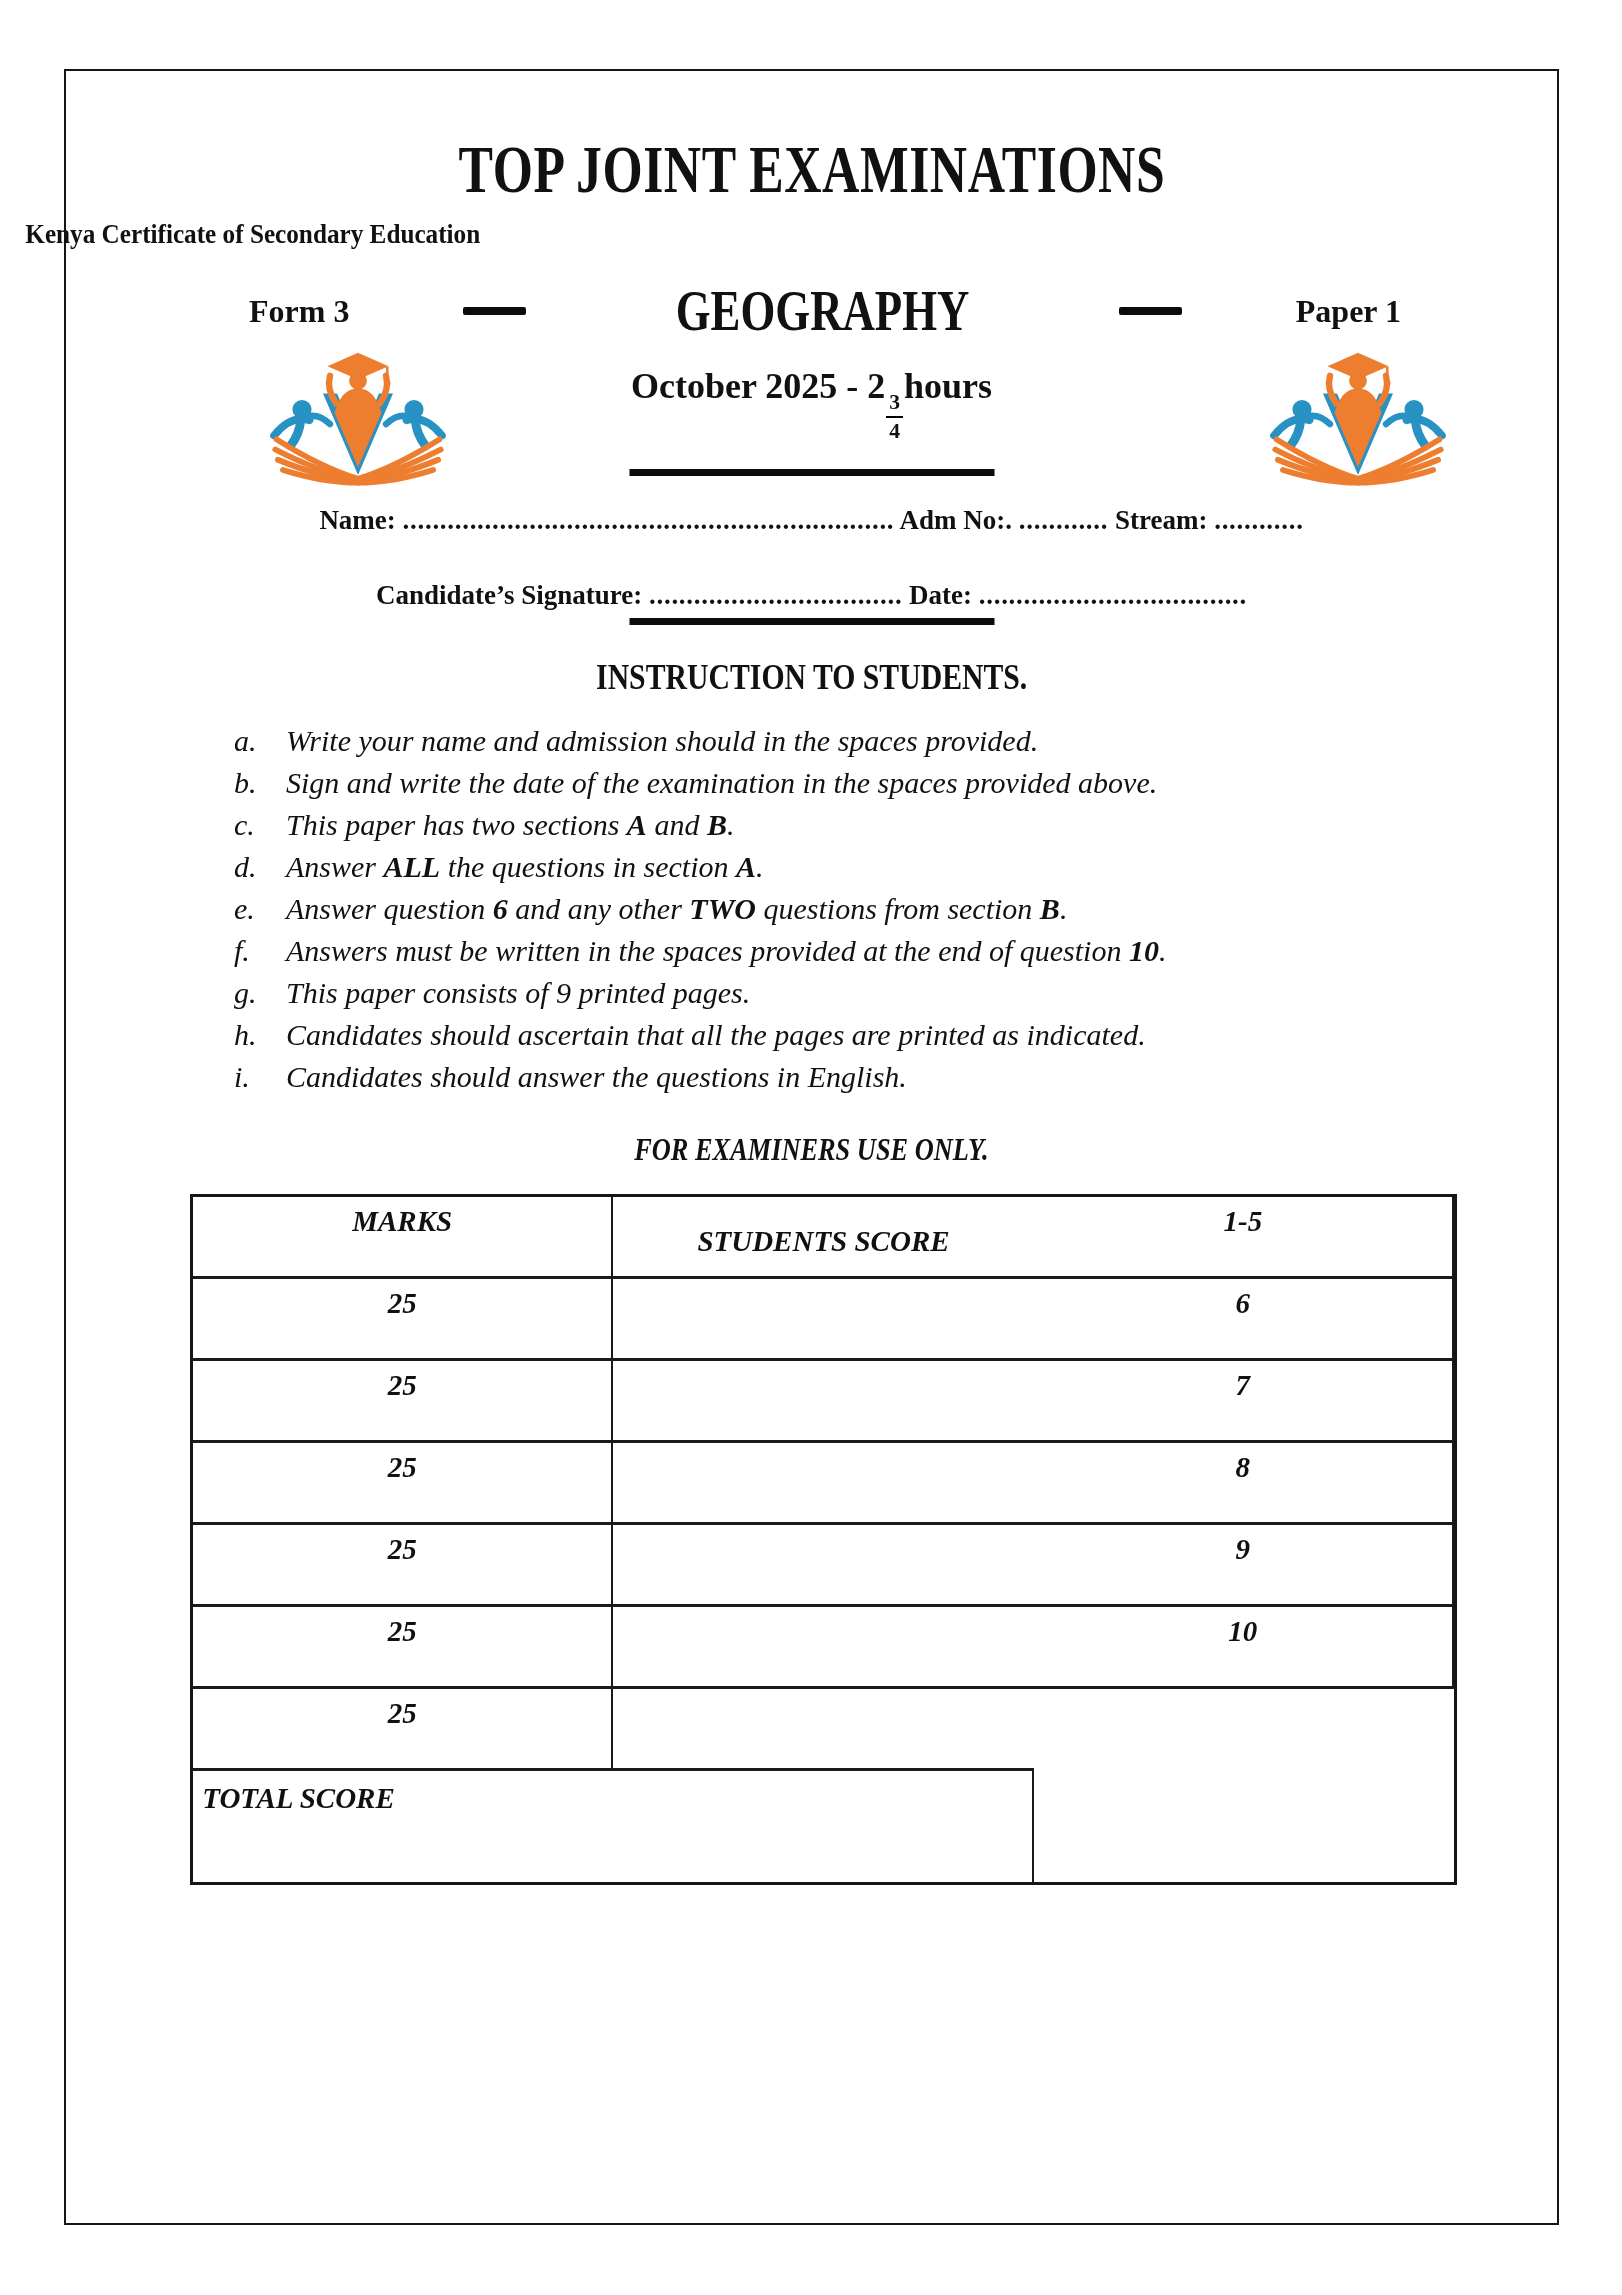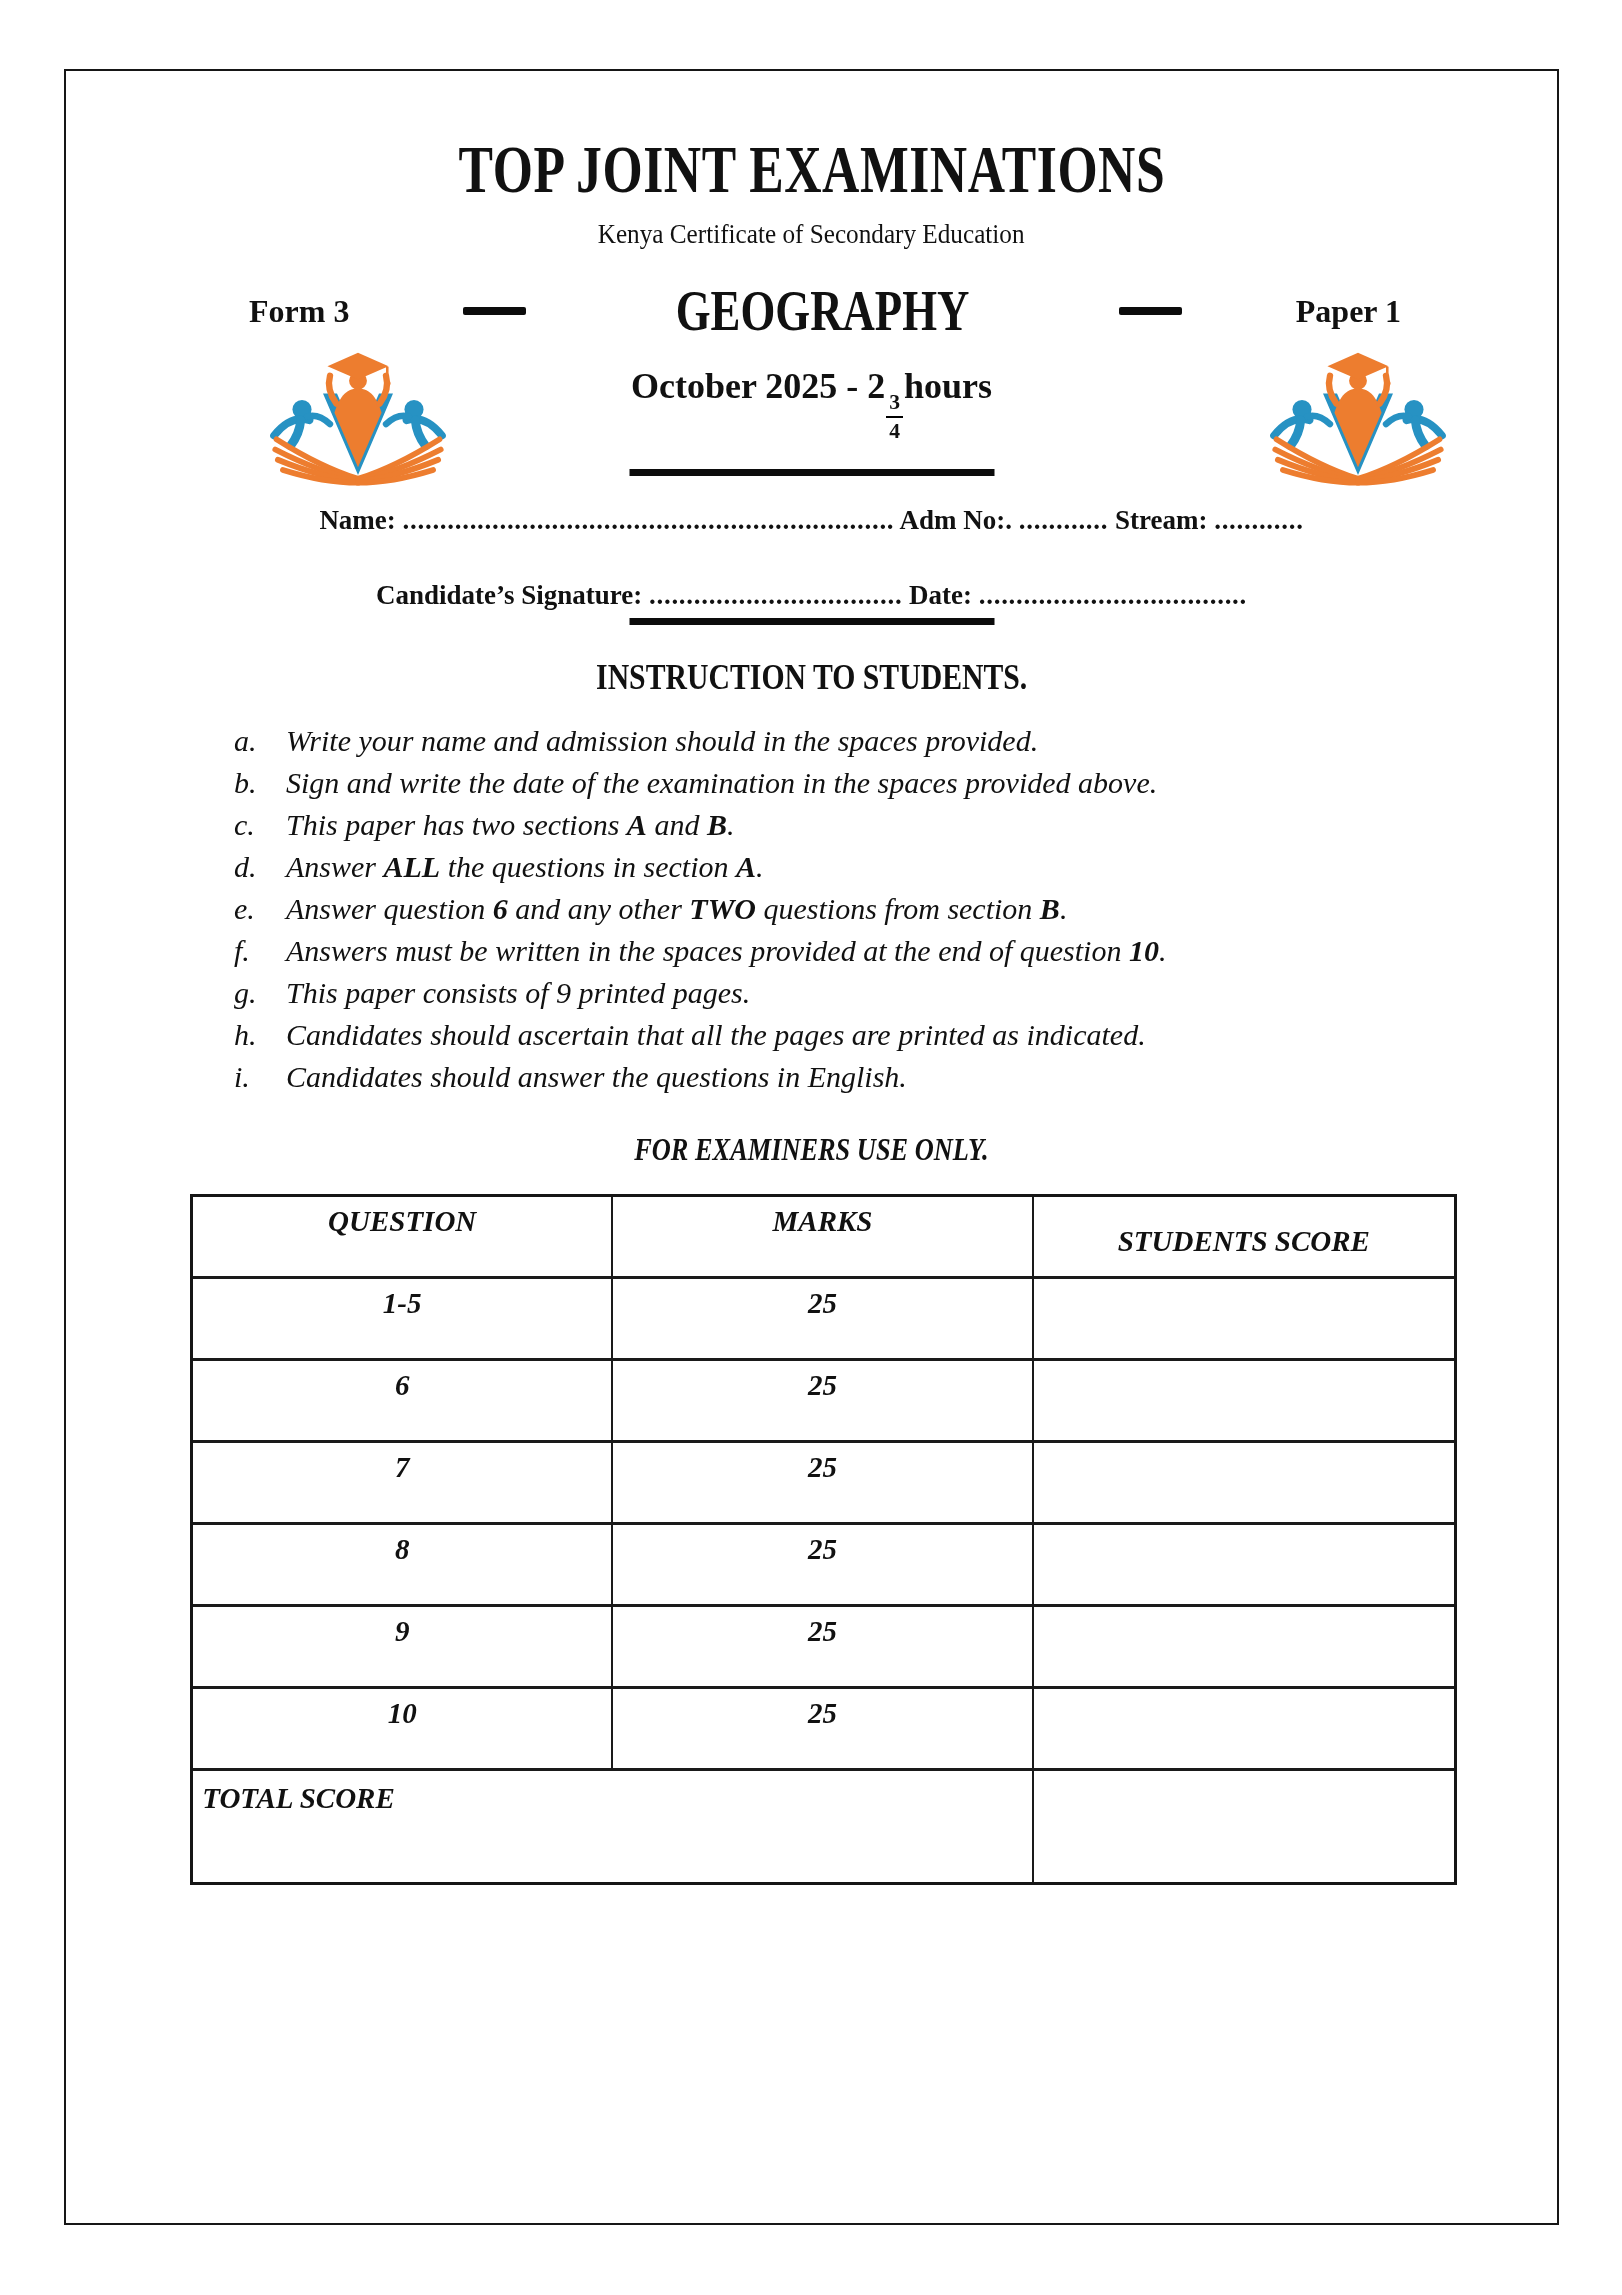--- a/index.html
+++ b/index.html
@@ -15,22 +15,22 @@
     position:absolute;left:64px;top:69px;width:1495px;height:2156px;
     border:2.6px solid #161616;box-sizing:border-box;
   }
   .squeeze{display:inline-block;transform:scaleX(.76);transform-origin:50% 50%;white-space:nowrap;}
   .squeeze80{display:inline-block;transform:scaleX(.80);transform-origin:50% 50%;white-space:nowrap;}
   .squeeze85{display:inline-block;transform:scaleX(.85);transform-origin:50% 50%;white-space:nowrap;}
   .squeeze90{display:inline-block;transform:scaleX(.90);transform-origin:50% 50%;white-space:nowrap;}
 
   .title{position:absolute;top:134px;left:0;width:100%;text-align:center;
     font-size:68px;font-weight:bold;line-height:1.05;letter-spacing:0.7px;}
-  .subtitle{position:absolute;top:218px;left:0;width:100%;text-align:center;
-    font-size:28px;font-weight:normal;}
+  .subtitle{position:absolute;top:218px;left:0;width:100%;text-align:left;
+    font-size:28px;font-weight:bold;}
 
   .meta-row{position:absolute;top:275px;left:249px;right:222px;height:72px;
     display:flex;justify-content:space-between;align-items:center;}
   .meta-side{font-size:32px;font-weight:bold;}
   .meta-subject{font-size:56px;font-weight:bold;line-height:1;}
   .dash{width:63px;height:8.5px;background:#0c0c0c;border-radius:2px;}
 
   .date-line{position:absolute;top:365px;left:0;width:100%;text-align:center;
     font-size:36px;font-weight:bold;}
   .frac{display:inline-flex;flex-direction:column;align-items:center;vertical-align:-0.52em;
@@ -230,21 +230,20 @@
         <span class="instr-label">i.</span>
         <span class="instr-text">Candidates should answer the questions in English.</span>
       </div>
     </div>
 
   <div class="exam-heading">
     <span class="squeeze85">FOR EXAMINERS USE ONLY.</span>
   </div>
 
   <div class="exam-table">
-      <div class="cell">QUESTION</div>
       <div class="cell">MARKS</div>
       <div class="cell nr">STUDENTS SCORE</div>
       <div class="cell">1-5</div>
       <div class="cell">25</div>
       <div class="cell nr"></div>
       <div class="cell">6</div>
       <div class="cell">25</div>
       <div class="cell nr"></div>
       <div class="cell">7</div>
       <div class="cell">25</div>

